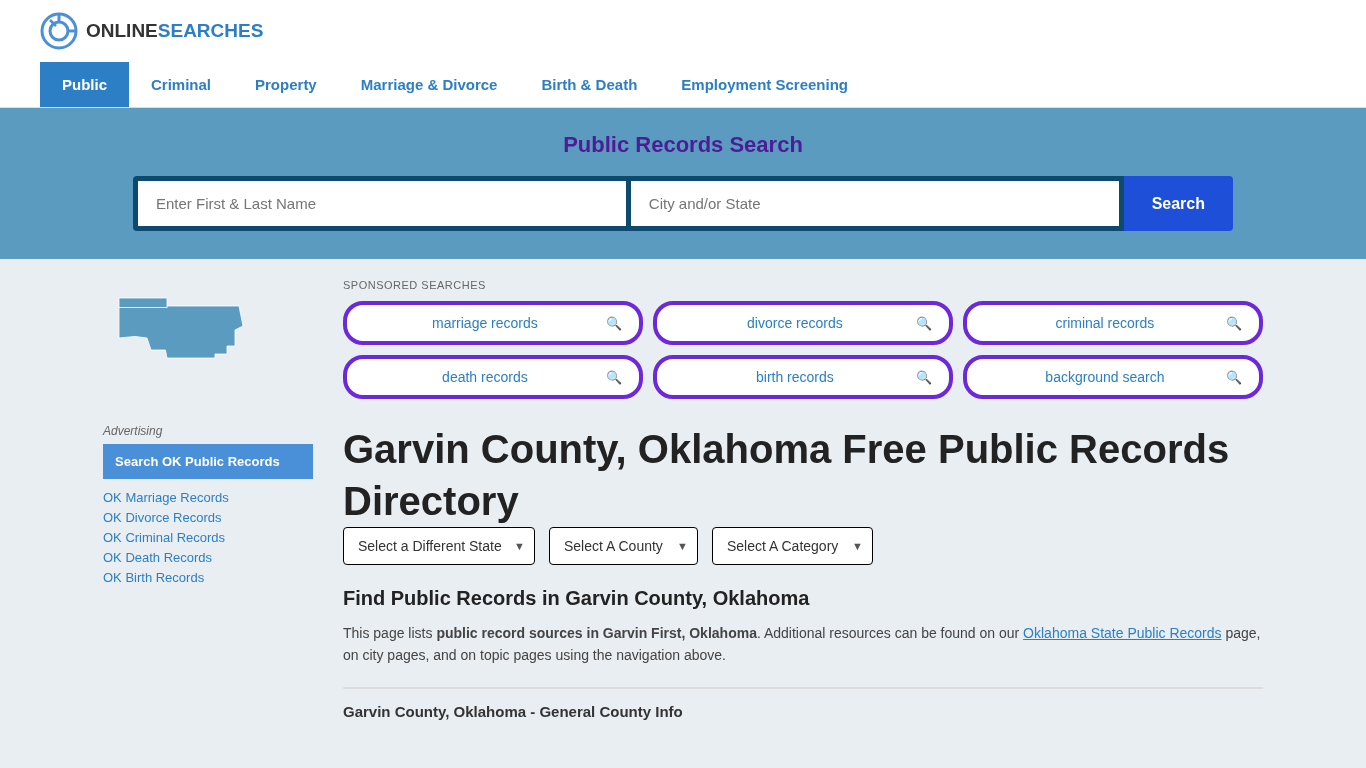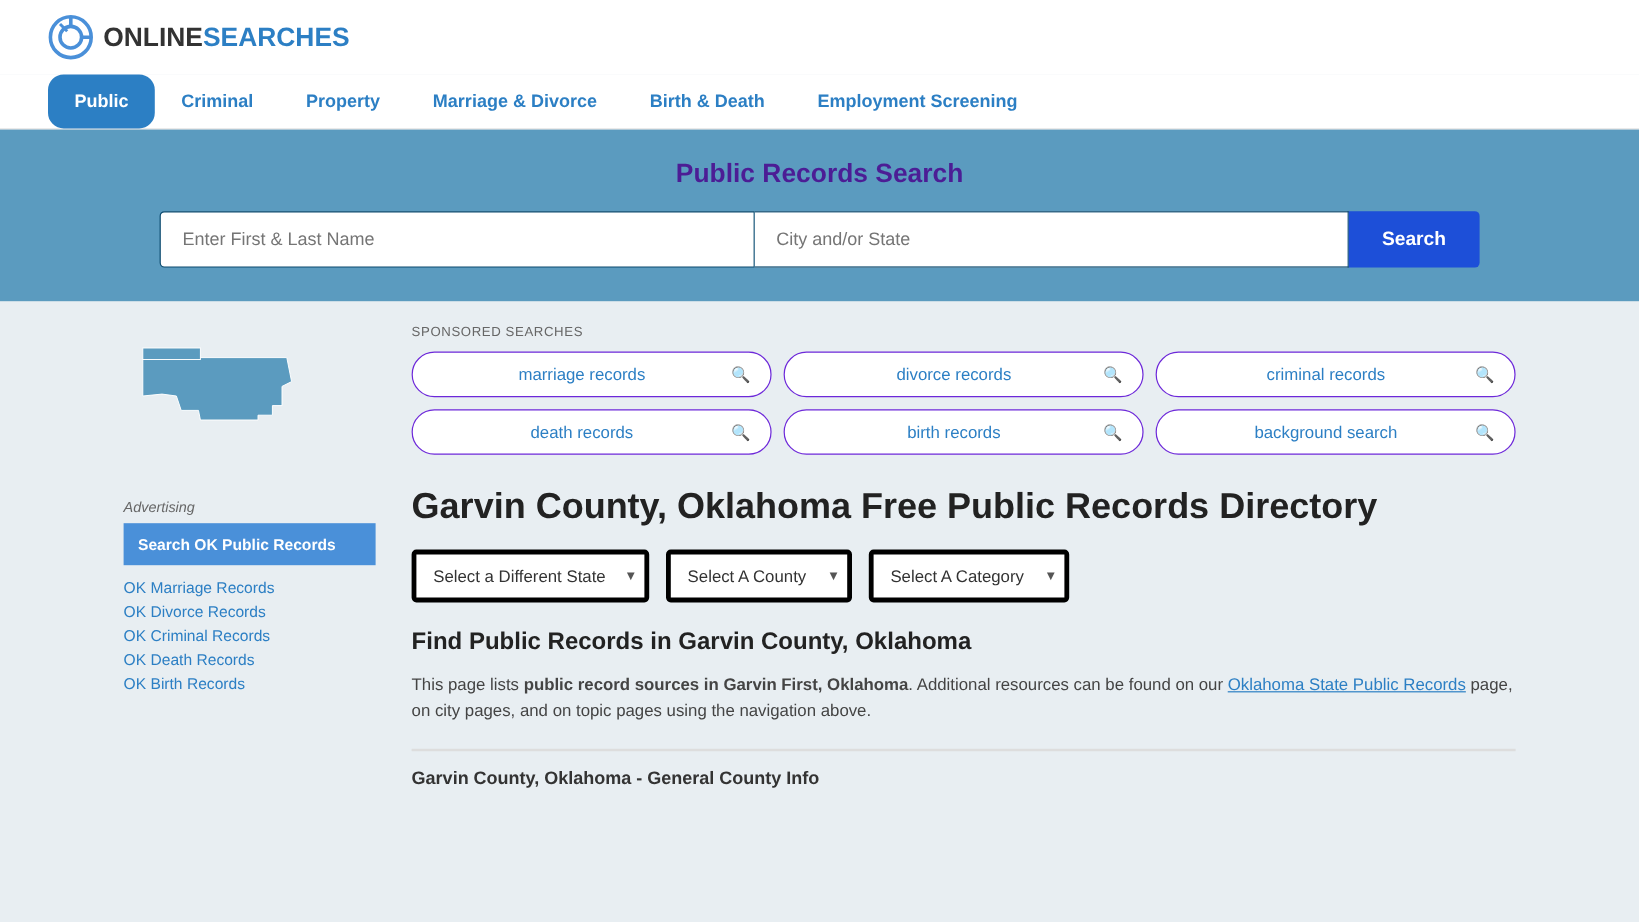--- a/index.html
+++ b/index.html
@@ -2,39 +2,39 @@
 <html><head>
   <meta charset="utf-8">
   <style>
     * { box-sizing: border-box; margin: 0; padding: 0; }
     body { font-family: Arial, sans-serif; background: #e8eef2; color: #333; font-size: 14px; }
 
     
     .header { background: #fff; padding: 12px 40px; display: flex; align-items: center; }
     .logo-area { display: flex; align-items: center; gap: 8px; }
     .logo-icon { width: 38px; height: 38px; }
-    .logo-text { font-size: 22px; font-weight: bold; }
+    .logo-text { font-size: 19px; font-weight: bold; }
     .logo-online { color: #333; }
     .logo-searches { color: #2c7fc4; }
 
     
     nav { background: #fff; border-bottom: 1px solid #ddd; }
     nav ul { display: flex; list-style: none; padding: 0 40px; }
     nav ul li a {
       display: block; padding: 14px 22px; text-decoration: none;
-      color: #2c7fc4; font-size: 15px; font-weight: 600; border-radius: 13px;
+      color: #2c7fc4; font-size: 15px; font-weight: 600;
     }
     nav ul li a.active { background: #2c7fc4; color: #fff; }
 
     
     .hero { background: #5b9bbf; padding: 24px 40px 28px; }
     .hero-title { text-align: center; color: #4c1d95; font-size: 22px; font-weight: bold; margin-bottom: 18px; }
     .search-row { display: flex; gap: 0; max-width: 1100px; margin: 0 auto; }
     .search-input {
-      flex: 1; padding: 14px 18px; border: 1px solid #0c4a6e;
+      flex: 1; padding: 14px 18px; border: 5px solid #0c4a6e;
       font-size: 15px; outline: none; color: #999;
     }
     .search-input:first-child { border-radius: 4px 0 0 4px; }
     .search-input.city { border-left: none; border-radius: 0; }
     .search-btn {
       background: #1d4fd8; color: #fff; border: none;
       padding: 14px 28px; font-size: 16px; font-weight: bold;
       cursor: pointer; border-radius: 0 4px 4px 0;
     }
 
@@ -54,35 +54,35 @@
     .sidebar-links li { margin-bottom: 4px; }
     .sidebar-links li a { color: #2c7fc4; text-decoration: none; font-size: 13px; }
 
     
     .content { flex: 1; }
 
     
     .sponsored-label { font-size: 11px; color: #666; text-transform: uppercase; letter-spacing: 0.5px; margin-bottom: 10px; }
     .sponsored-grid { display: grid; grid-template-columns: repeat(3, 1fr); gap: 10px; margin-bottom: 24px; }
     .sponsored-item {
-      border: 1px solid #6d28d9; border-radius: 20px; padding: 10px 16px;
+      border: 4px solid #6d28d9; border-radius: 20px; padding: 10px 16px;
       display: flex; align-items: center; justify-content: space-between;
       background: #fff; cursor: pointer;
     }
     .sponsored-item a { color: #2c7fc4; text-decoration: none; font-size: 14px; flex: 1; text-align: center; }
     .search-icon-sm { color: #555; font-size: 13px; }
 
     
     .page-title-section { margin-bottom: 20px; }
-    .page-title-section h1 { font-size: 30px; font-weight: bold; color: #222; line-height: 1.3; margin-bottom: 16px; }
+    .page-title-section h1 { font-size: 40px; font-weight: bold; color: #222; line-height: 1.3; }
 
     
     .dropdowns-row { display: flex; gap: 14px; margin-bottom: 22px; flex-wrap: wrap; }
     .dropdown-select {
-      border: 4px solid #000000; background: #fff; padding: 10px 14px;
+      border: 1px solid #000000; background: #fff; padding: 10px 14px;
       font-size: 14px; color: #333; border-radius: 4px; cursor: pointer;
       appearance: none; -webkit-appearance: none;
       padding-right: 32px;
     }
     .select-wrapper { position: relative; }
     .select-wrapper::after {
       content: '▼'; position: absolute; right: 10px; top: 50%;
       transform: translateY(-50%); font-size: 11px; color: #555; pointer-events: none;
     }
 

